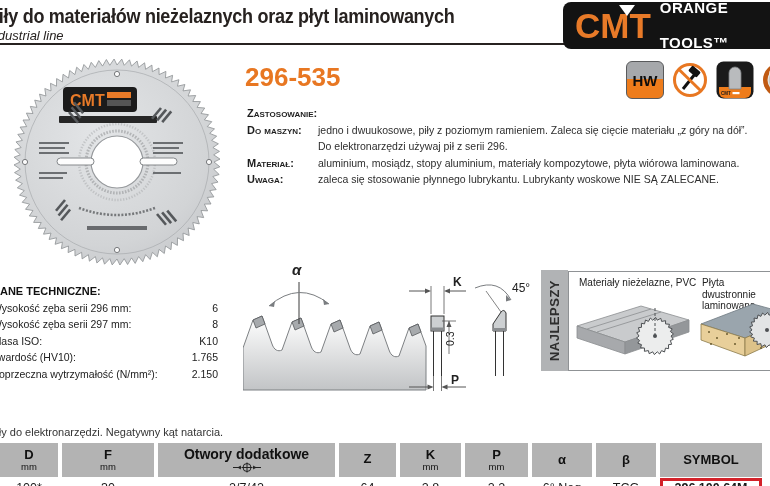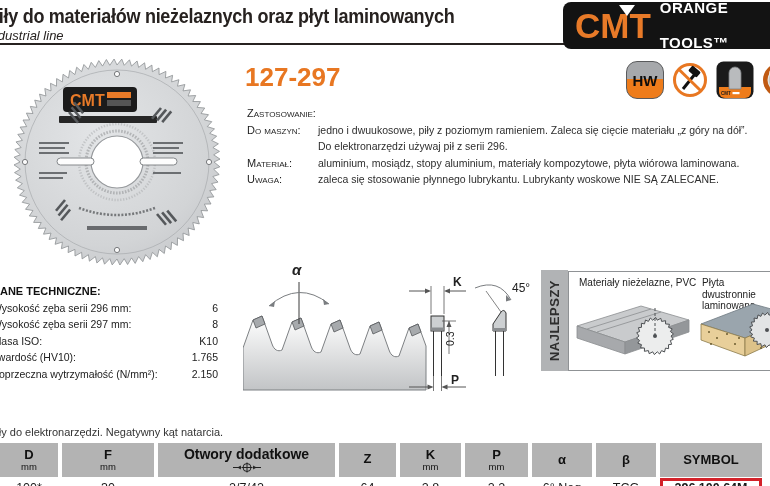--- a/index.html
+++ b/index.html
@@ -15,30 +15,30 @@
   .logo{position:absolute;left:563px;top:2px;width:216px;height:47px;background:#131313;
         border-radius:8px;display:flex;align-items:center;padding-left:12px;gap:9px;}
   .logo-cmt{position:relative;font-size:35px;font-weight:bold;color:#e87a28;letter-spacing:0;line-height:1;}
   .logo-notch{position:absolute;left:44px;top:-3px;width:0;height:0;
         border-left:8px solid transparent;border-right:8px solid transparent;border-top:11px solid #fff;}
   .logo-tag{display:flex;flex-direction:column;color:#fff;font-weight:bold;font-size:15px;line-height:0.95;letter-spacing:0.4px;gap:20px;}
 
   
   .icons{position:absolute;left:626px;top:61px;display:flex;gap:7px;}
   .pict{width:38px;height:38px;flex:0 0 auto;}
-  .pict-hw{border-radius:11px;border:1px solid #595a5c;
+  .pict-hw{border-radius:6px;border:1px solid #595a5c;
            background:linear-gradient(180deg,#a6a8ab 0 46%,#ee7c1b 46% 100%);
            display:flex;align-items:center;justify-content:center;
            font-weight:bold;font-size:15px;color:#0d0d0d;}
 
   
   .prodno{position:absolute;left:245px;top:62px;font-size:26px;font-weight:bold;color:#e87722;}
   .specs{position:absolute;left:247px;top:105px;width:520px;font-size:10.5px;line-height:16.5px;color:#2e2e2e;}
   .spec-row{display:flex;}
-  .spec-label{width:71px;flex:0 0 auto;font-weight:normal;font-variant-caps:small-caps;font-size:11px;color:#1e1e1e;}
+  .spec-label{width:71px;flex:0 0 auto;font-weight:bold;font-variant-caps:small-caps;font-size:11px;color:#1e1e1e;}
   .spec-text{flex:1;}
 
   
   .blade-wrap{position:absolute;left:1px;top:56px;}
 
   
   .tech{position:absolute;left:-8px;top:283px;width:226px;font-size:10.5px;line-height:16.5px;color:#222;}
   .tech-heading{font-weight:bold;font-size:11px;color:#111;}
   .tech-row{display:flex;justify-content:space-between;}
   .tech-val{text-align:right;}
@@ -112,21 +112,21 @@
     <svg class="pict" viewBox="0 0 38 38">
       <circle cx="19" cy="19" r="17" fill="#c05a12"></circle>
       <circle cx="19" cy="19" r="12.5" fill="#e7e5e1"></circle>
       <circle cx="19" cy="19" r="10.5" fill="none" stroke="#c9c7c3" stroke-width="1.5"></circle>
       <circle cx="19" cy="19" r="4" fill="#d8d8d8" stroke="#a8a6a2"></circle>
       <circle cx="19" cy="19" r="1.8" fill="#e87722"></circle>
       <circle cx="11" cy="12" r="3" fill="#f4f3f1" opacity="0.8"></circle>
     </svg>
   </div>
 
-  <div class="prodno">127-297</div>
+  <div class="prodno">296-535</div>
 
   <div class="specs">
     <div class="spec-row">
       <div class="spec-label">Zastosowanie:</div>
     </div>
     <div class="spec-row">
       <div class="spec-label">Do maszyn:</div>
       <div class="spec-text">
         <div>jedno i dwuukosowe, piły z poziomym ramieniem. Zaleca się cięcie materiału „z góry na dół”.</div>
         <div>Do elektronarzędzi używaj pił z serii 296.</div>

